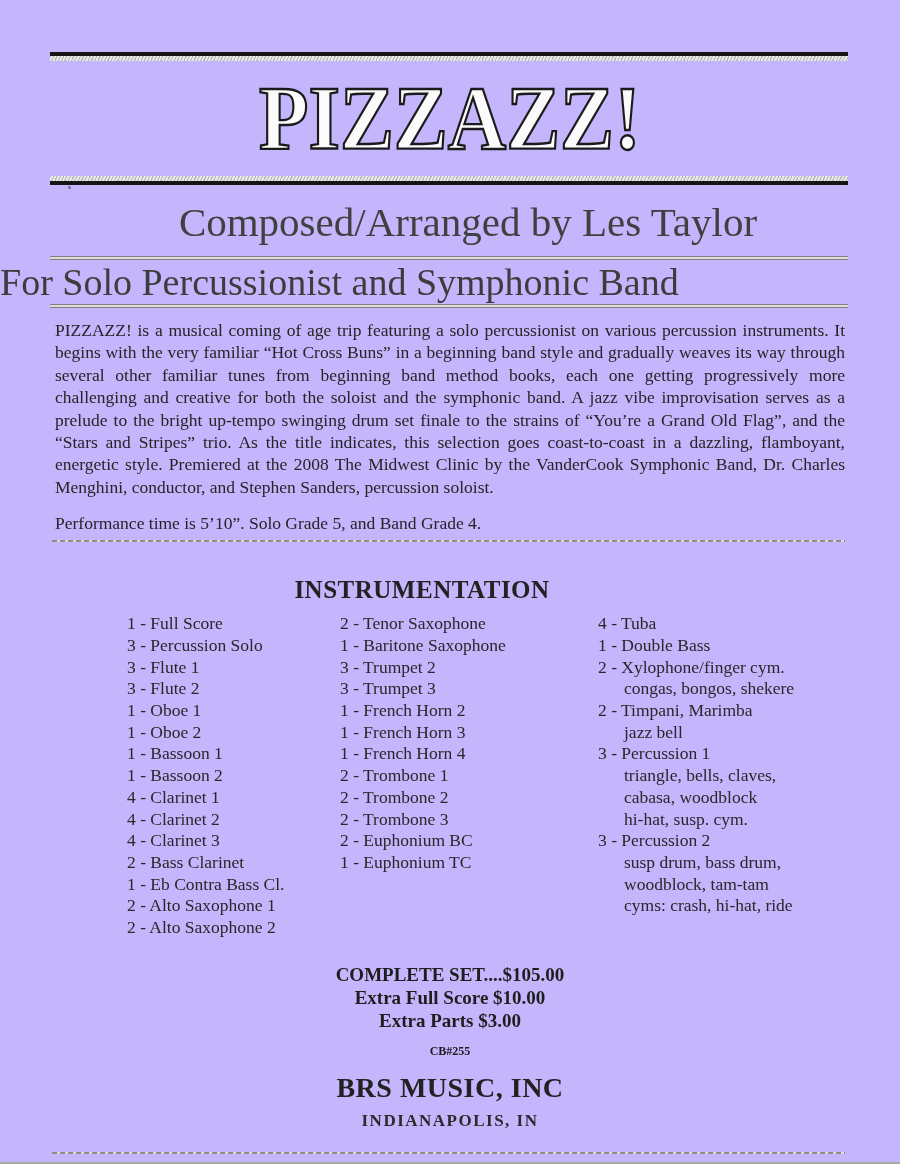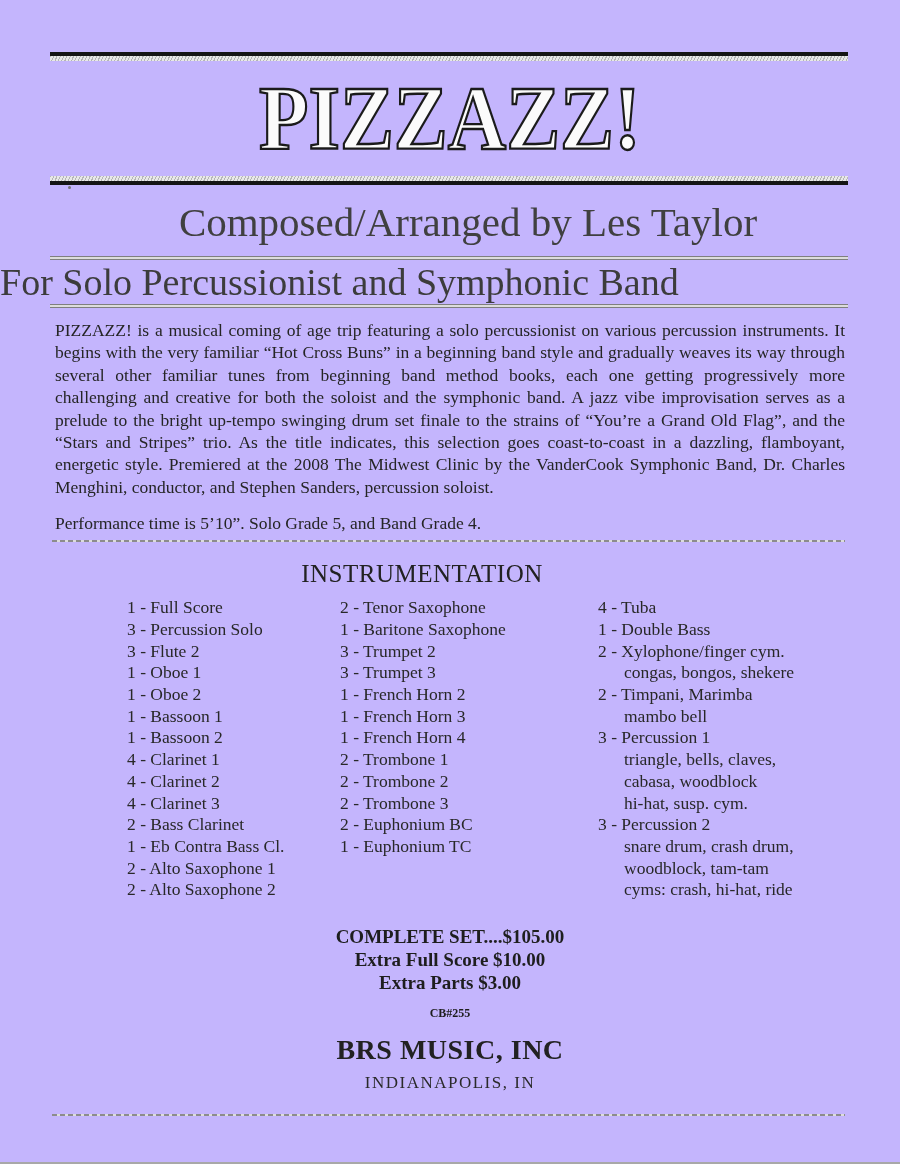--- a/index.html
+++ b/index.html
@@ -67,23 +67,24 @@
     line-height: 22px;
     color: #252525;
   }
   .perf-rule { margin-top: 6px; }
   .inst-heading-row { text-align: center; margin-top: 18px; }
   .inst-heading {
     display: inline-block;
     position: relative;
     left: -28px;
     font-size: 25px;
-    font-weight: normal;
+    font-weight: bold;
     letter-spacing: 0.5px;
     color: #222222;
+    margin-top: 16px;
   }
   .inst-columns {
     display: flex;
     margin-left: 127px;
     margin-top: 9px;
     font-size: 17.5px;
     line-height: 21.7px;
     color: #282828;
   }
   .inst-col-1 { width: 213px; }
@@ -111,21 +112,21 @@
     margin-top: 13px;
     font-size: 28px;
     font-weight: bold;
     letter-spacing: 0.5px;
     color: #222222;
   }
   .publisher-city {
     text-align: center;
     margin-top: 7px;
     font-size: 17px;
-    font-weight: normal;
+    font-weight: bold;
     letter-spacing: 1.5px;
     color: #2a2a2a;
   }
   .bottom-rule { margin-top: 21px; }
   .page-bottom-edge {
     position: absolute;
     left: 0; right: 0; bottom: 0;
     height: 2px;
     background: #a8a8a8;
   }
@@ -166,20 +167,21 @@
   <div class="rule-dashed perf-rule"></div>
 
   <div class="inst-heading-row">
     <span class="inst-heading">INSTRUMENTATION</span>
   </div>
 
   <div class="inst-columns">
     <div class="inst-col-1">
         <div class="inst-item">1 - Full Score</div>
         <div class="inst-item">3 - Percussion Solo</div>
+        <div class="inst-item">3 - Flute 1</div>
         <div class="inst-item">3 - Flute 2</div>
         <div class="inst-item">1 - Oboe  1</div>
         <div class="inst-item">1 - Oboe  2</div>
         <div class="inst-item">1 - Bassoon 1</div>
         <div class="inst-item">1 - Bassoon 2</div>
         <div class="inst-item">4 - Clarinet 1</div>
         <div class="inst-item">4 - Clarinet 2</div>
         <div class="inst-item">4 - Clarinet 3</div>
         <div class="inst-item">2 - Bass Clarinet</div>
         <div class="inst-item">1 - Eb Contra Bass Cl.</div>
@@ -199,27 +201,27 @@
         <div class="inst-item">2 - Trombone 3</div>
         <div class="inst-item">2 - Euphonium BC</div>
         <div class="inst-item">1 - Euphonium TC</div>
       </div>
     <div class="inst-col-3">
         <div class="inst-item">4 - Tuba</div>
         <div class="inst-item">1 - Double Bass</div>
         <div class="inst-item">2 - Xylophone/finger cym.</div>
         <div class="inst-item sub">congas, bongos, shekere</div>
         <div class="inst-item">2 - Timpani, Marimba</div>
-        <div class="inst-item sub">mambo bell</div>
+        <div class="inst-item sub">jazz bell</div>
         <div class="inst-item">3 - Percussion 1</div>
         <div class="inst-item sub">triangle, bells, claves,</div>
         <div class="inst-item sub">cabasa, woodblock</div>
         <div class="inst-item sub">hi-hat, susp. cym.</div>
         <div class="inst-item">3 - Percussion 2</div>
-        <div class="inst-item sub">snare drum, crash drum,</div>
+        <div class="inst-item sub">susp drum, bass drum,</div>
         <div class="inst-item sub">woodblock, tam-tam</div>
         <div class="inst-item sub">cyms: crash, hi-hat, ride</div>
       </div>
   </div>
 
   <div class="pricing">
     <div>COMPLETE SET....$105.00</div>
     <div>Extra Full Score $10.00</div>
     <div>Extra Parts $3.00</div>
   </div>

